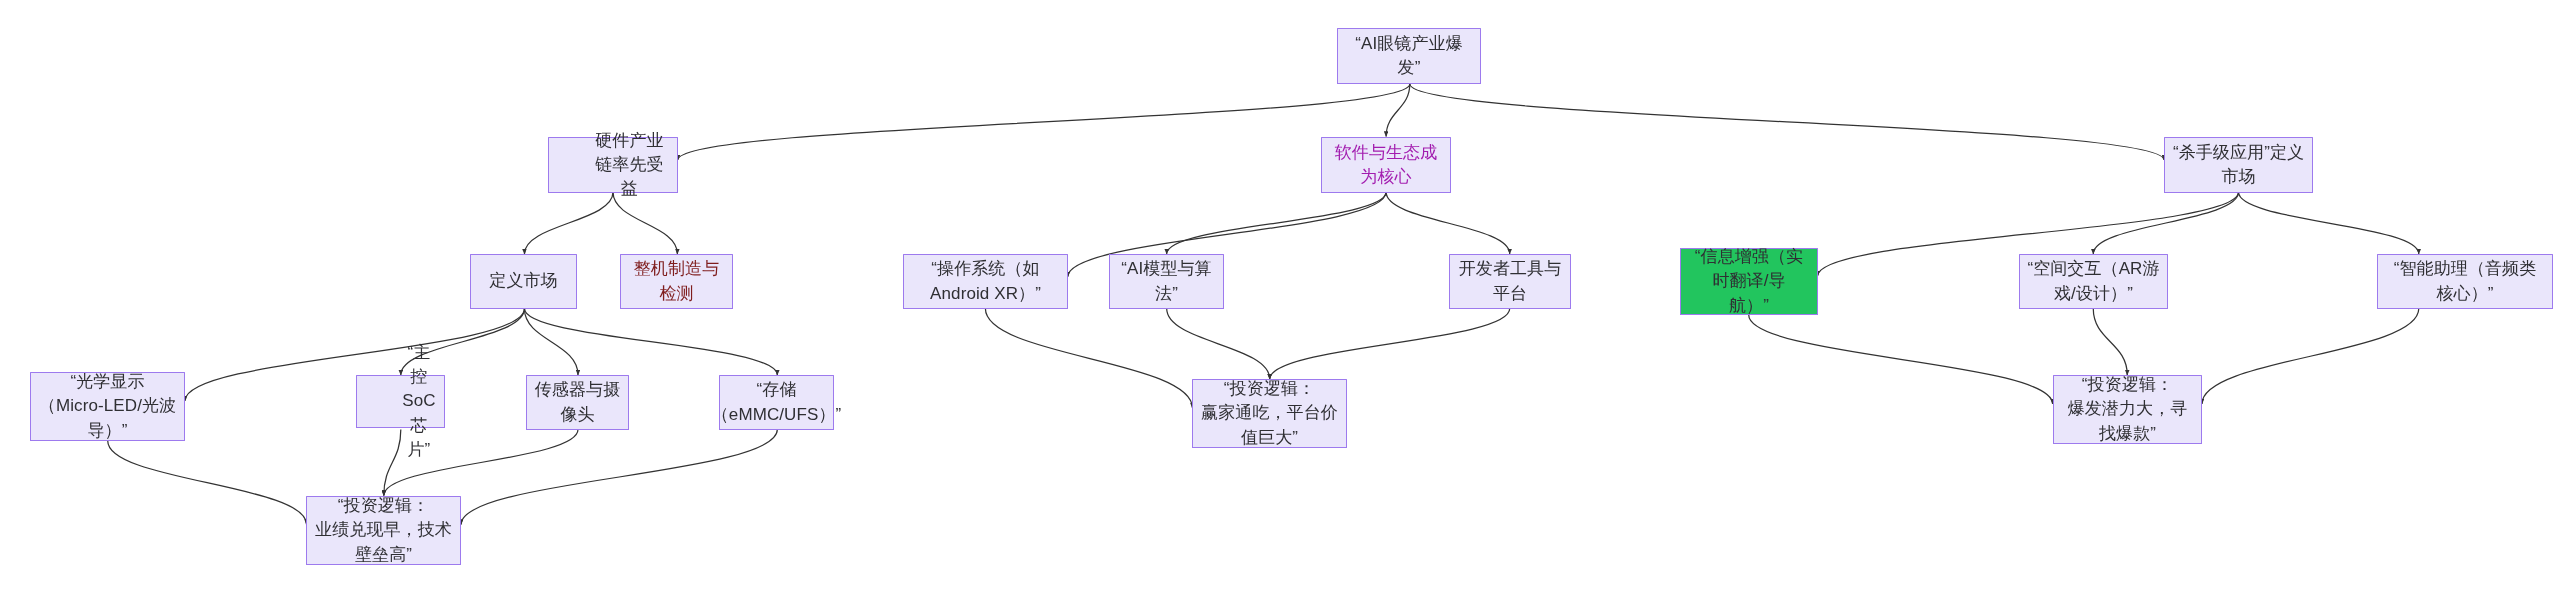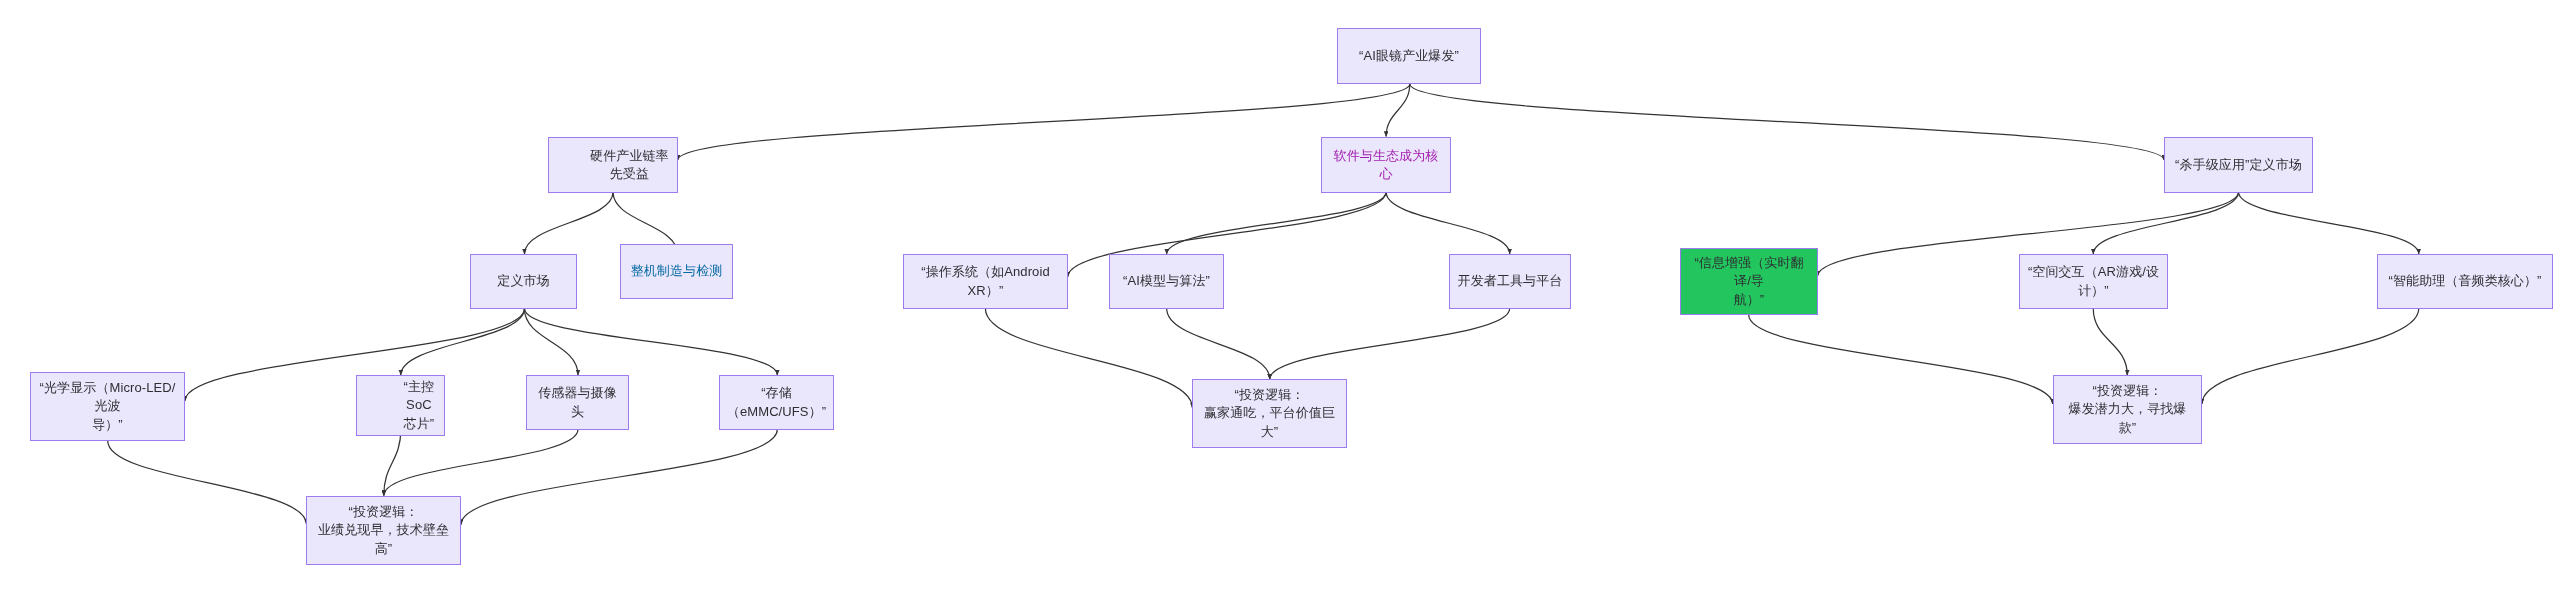--- a/index.html
+++ b/index.html
@@ -30,21 +30,21 @@
     position: absolute;
     box-sizing: border-box;
     background: #eae6fb;
     border: 1.5px solid #9d7aee;
     border-radius: 0.5px;
     display: flex;
     align-items: center;
     justify-content: center;
     text-align: center;
     color: #2f2f33;
-    font-size: 13px;
+    font-size: 17px;
     line-height: 1.42;
     letter-spacing: 0.1px;
     padding: 2.1px 7.2px;
     z-index: 2;
   }
   .node-label {
     display: block;
     white-space: pre-line;
   }
 </style>
@@ -95,21 +95,21 @@
       </div>
       <div class="node" style="left: 1321px; top: 137px; width: 130px; height: 56px; background: rgb(234, 230, 251); border-color: rgb(157, 122, 238); color: #a21caf;">
         <span class="node-label">软件与生态成为核心</span>
       </div>
       <div class="node" style="left: 2164px; top: 137px; width: 149px; height: 56px; background: rgb(234, 230, 251); border-color: rgb(157, 122, 238); color: rgb(47, 47, 51);">
         <span class="node-label">“杀手级应用”定义市场</span>
       </div>
       <div class="node" style="left: 470px; top: 254px; width: 107px; height: 55px; background: rgb(234, 230, 251); border-color: rgb(157, 122, 238); color: rgb(47, 47, 51);">
         <span class="node-label">定义市场</span>
       </div>
-      <div class="node" style="left: 620px; top: 244px; width: 113px; height: 55px; background: rgb(234, 230, 251); border-color: rgb(157, 122, 238); color: #0369a1;">
+      <div class="node" style="left: 620px; top: 254px; width: 113px; height: 55px; background: rgb(234, 230, 251); border-color: rgb(157, 122, 238); color: #7f1d1d;">
         <span class="node-label">整机制造与检测</span>
       </div>
       <div class="node" style="left: 903px; top: 254px; width: 165px; height: 55px; background: rgb(234, 230, 251); border-color: rgb(157, 122, 238); color: rgb(47, 47, 51);">
         <span class="node-label">“操作系统（如Android XR）”</span>
       </div>
       <div class="node" style="left: 1109px; top: 254px; width: 115px; height: 55px; background: rgb(234, 230, 251); border-color: rgb(157, 122, 238); color: rgb(47, 47, 51);">
         <span class="node-label">“AI模型与算法”</span>
       </div>
       <div class="node" style="left: 1449px; top: 254px; width: 122px; height: 55px; background: rgb(234, 230, 251); border-color: rgb(157, 122, 238); color: rgb(47, 47, 51);">
         <span class="node-label">开发者工具与平台</span>
@@ -121,21 +121,21 @@
       <div class="node" style="left: 2019px; top: 254px; width: 149px; height: 55px; background: rgb(234, 230, 251); border-color: rgb(157, 122, 238); color: rgb(47, 47, 51);">
         <span class="node-label">“空间交互（AR游戏/设计）”</span>
       </div>
       <div class="node" style="left: 2344px; top: 254px; width: 176px; height: 55px; background: rgb(234, 230, 251); border-color: rgb(157, 122, 238); color: rgb(47, 47, 51); margin-left: 33px;">
         <span class="node-label">“智能助理（音频类核心）”</span>
       </div>
       <div class="node" style="left: 30px; top: 372px; width: 155px; height: 69px; background: rgb(234, 230, 251); border-color: rgb(157, 122, 238); color: rgb(47, 47, 51);">
         <span class="node-label">“光学显示（Micro-LED/光波
 导）”</span>
       </div>
-      <div class="node" style="left: 356px; top: 375px; width: 89px; height: 61px; background: rgb(234, 230, 251); border-color: rgb(157, 122, 238); color: rgb(47, 47, 51); padding-left: 44px;">
+      <div class="node" style="left: 356px; top: 375px; width: 89px; height: 53px; background: rgb(234, 230, 251); border-color: rgb(157, 122, 238); color: rgb(47, 47, 51); padding-left: 44px;">
         <span class="node-label">“主控SoC芯片”</span>
       </div>
       <div class="node" style="left: 526px; top: 375px; width: 103px; height: 55px; background: rgb(234, 230, 251); border-color: rgb(157, 122, 238); color: rgb(47, 47, 51);">
         <span class="node-label">传感器与摄像头</span>
       </div>
       <div class="node" style="left: 719px; top: 375px; width: 115px; height: 55px; background: rgb(234, 230, 251); border-color: rgb(157, 122, 238); color: rgb(47, 47, 51);">
         <span class="node-label">“存储（eMMC/UFS）”</span>
       </div>
       <div class="node" style="left: 306px; top: 496px; width: 155px; height: 69px; background: rgb(234, 230, 251); border-color: rgb(157, 122, 238); color: rgb(47, 47, 51);">
         <span class="node-label">“投资逻辑：

